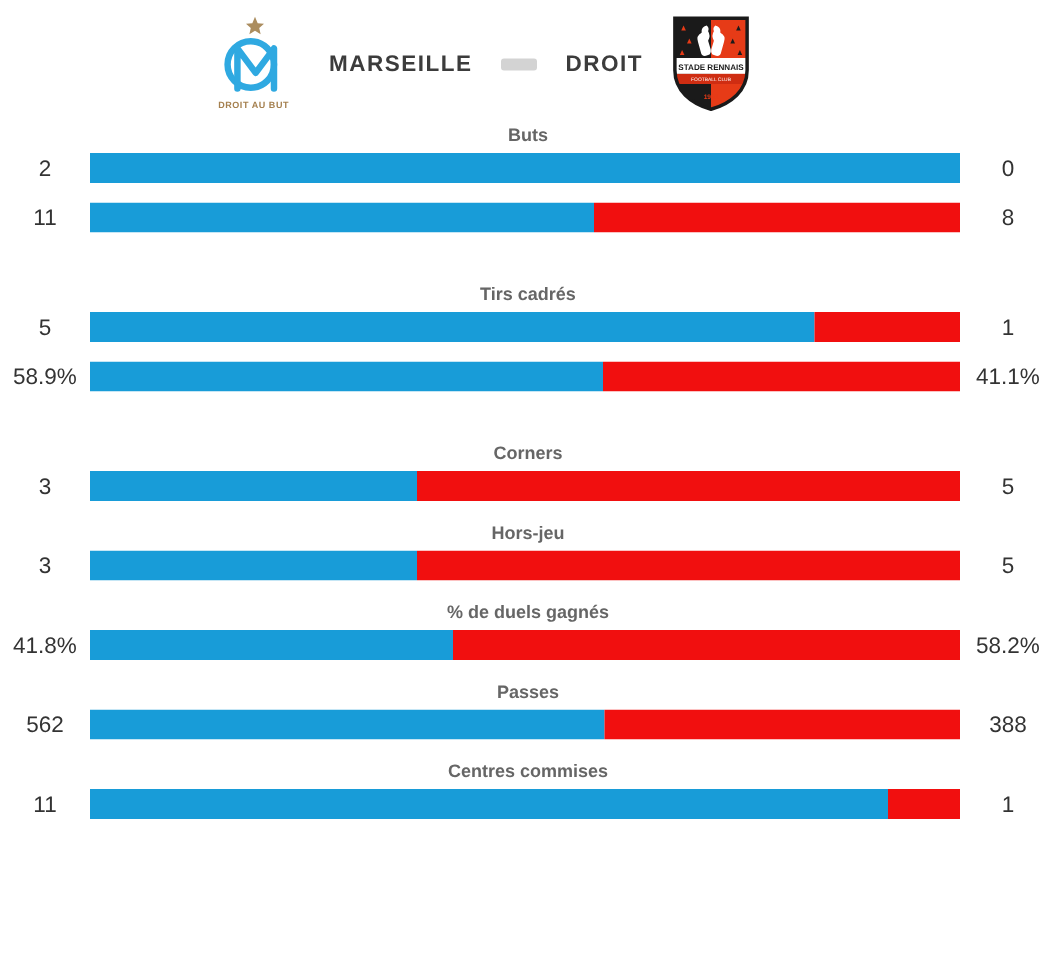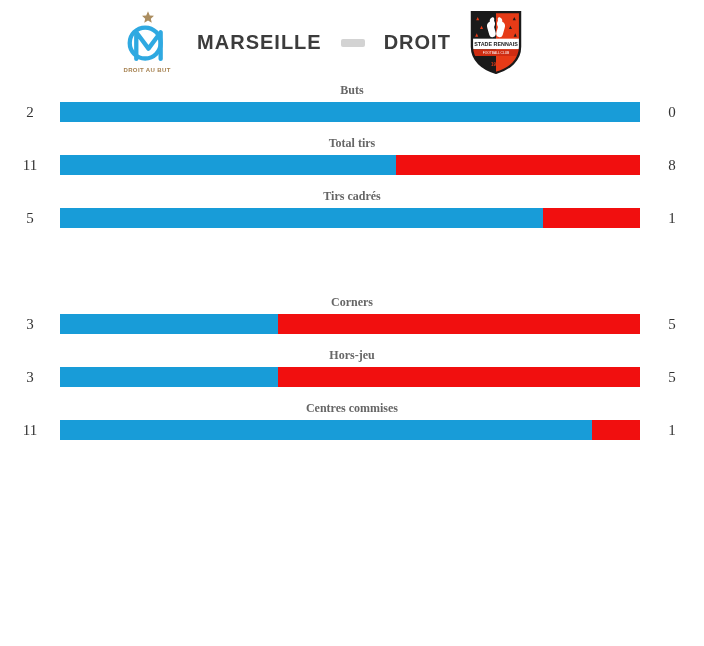--- a/index.html
+++ b/index.html
@@ -20,35 +20,35 @@
     height: 82px;
     display: flex;
     align-items: center;
     justify-content: center;
     gap: 19px;
     transform: translateX(-32px);
     padding-top: 3px;
     box-sizing: border-box;
   }
   .team-name {
-    font-size: 20px;
+    font-size: 15px;
     font-weight: bold;
     color: #3c3c3c;
     letter-spacing: 1px;
   }
   .vs-dash {
     width: 24px;
     height: 8px;
     background: #d3d3d3;
     border-radius: 2px;
   }
   .logo { display: block; }
   
   .stats { margin-top: 0; }
-  .row { height: 53px; font-family: Liberation Serif, serif; }
+  .row { height: 53px; }
   .row-label {
     height: 16px;
     line-height: 16px;
     text-align: center;
     font-size: 12px;
     font-weight: bold;
     color: #666666;
     margin-bottom: 4px;
   }
   .row-bars {
@@ -126,21 +126,20 @@
       <div class="val val-left">2</div>
       <div class="track">
         <div class="seg seg-home" style="width: 100%;"></div>
         <div class="seg seg-away" style="width: 0%;"></div>
       </div>
       <div class="val val-right">0</div>
     </div>
   </div>
 
   <div class="row">
-    <div class="row-label">Total tirs</div>
     <div class="row-bars">
       <div class="val val-left">11</div>
       <div class="track">
         <div class="seg seg-home" style="width: 57.8947%;"></div>
         <div class="seg seg-away" style="width: 42.1053%;"></div>
       </div>
       <div class="val val-right">8</div>
     </div>
   </div>
 
@@ -150,20 +149,28 @@
       <div class="val val-left">5</div>
       <div class="track">
         <div class="seg seg-home" style="width: 83.3333%;"></div>
         <div class="seg seg-away" style="width: 16.6667%;"></div>
       </div>
       <div class="val val-right">1</div>
     </div>
   </div>
 
   <div class="row">
+    <div class="row-bars">
+      <div class="val val-left">58.9%</div>
+      <div class="track">
+        <div class="seg seg-home" style="width: 58.9%;"></div>
+        <div class="seg seg-away" style="width: 41.1%;"></div>
+      </div>
+      <div class="val val-right">41.1%</div>
+    </div>
   </div>
 
   <div class="row">
     <div class="row-label">Corners</div>
     <div class="row-bars">
       <div class="val val-left">3</div>
       <div class="track">
         <div class="seg seg-home" style="width: 37.5%;"></div>
         <div class="seg seg-away" style="width: 62.5%;"></div>
       </div>
@@ -176,21 +183,43 @@
     <div class="row-bars">
       <div class="val val-left">3</div>
       <div class="track">
         <div class="seg seg-home" style="width: 37.5%;"></div>
         <div class="seg seg-away" style="width: 62.5%;"></div>
       </div>
       <div class="val val-right">5</div>
     </div>
   </div>
 
-
+  <div class="row">
+    <div class="row-label">% de duels gagnés</div>
+    <div class="row-bars">
+      <div class="val val-left">41.8%</div>
+      <div class="track">
+        <div class="seg seg-home" style="width: 41.8%;"></div>
+        <div class="seg seg-away" style="width: 58.2%;"></div>
+      </div>
+      <div class="val val-right">58.2%</div>
+    </div>
+  </div>
+
+  <div class="row">
+    <div class="row-label">Passes</div>
+    <div class="row-bars">
+      <div class="val val-left">562</div>
+      <div class="track">
+        <div class="seg seg-home" style="width: 59.1579%;"></div>
+        <div class="seg seg-away" style="width: 40.8421%;"></div>
+      </div>
+      <div class="val val-right">388</div>
+    </div>
+  </div>
 
 
   <div class="row">
     <div class="row-label">Centres commises</div>
     <div class="row-bars">
       <div class="val val-left">11</div>
       <div class="track">
         <div class="seg seg-home" style="width: 91.6667%;"></div>
         <div class="seg seg-away" style="width: 8.33333%;"></div>
       </div>

